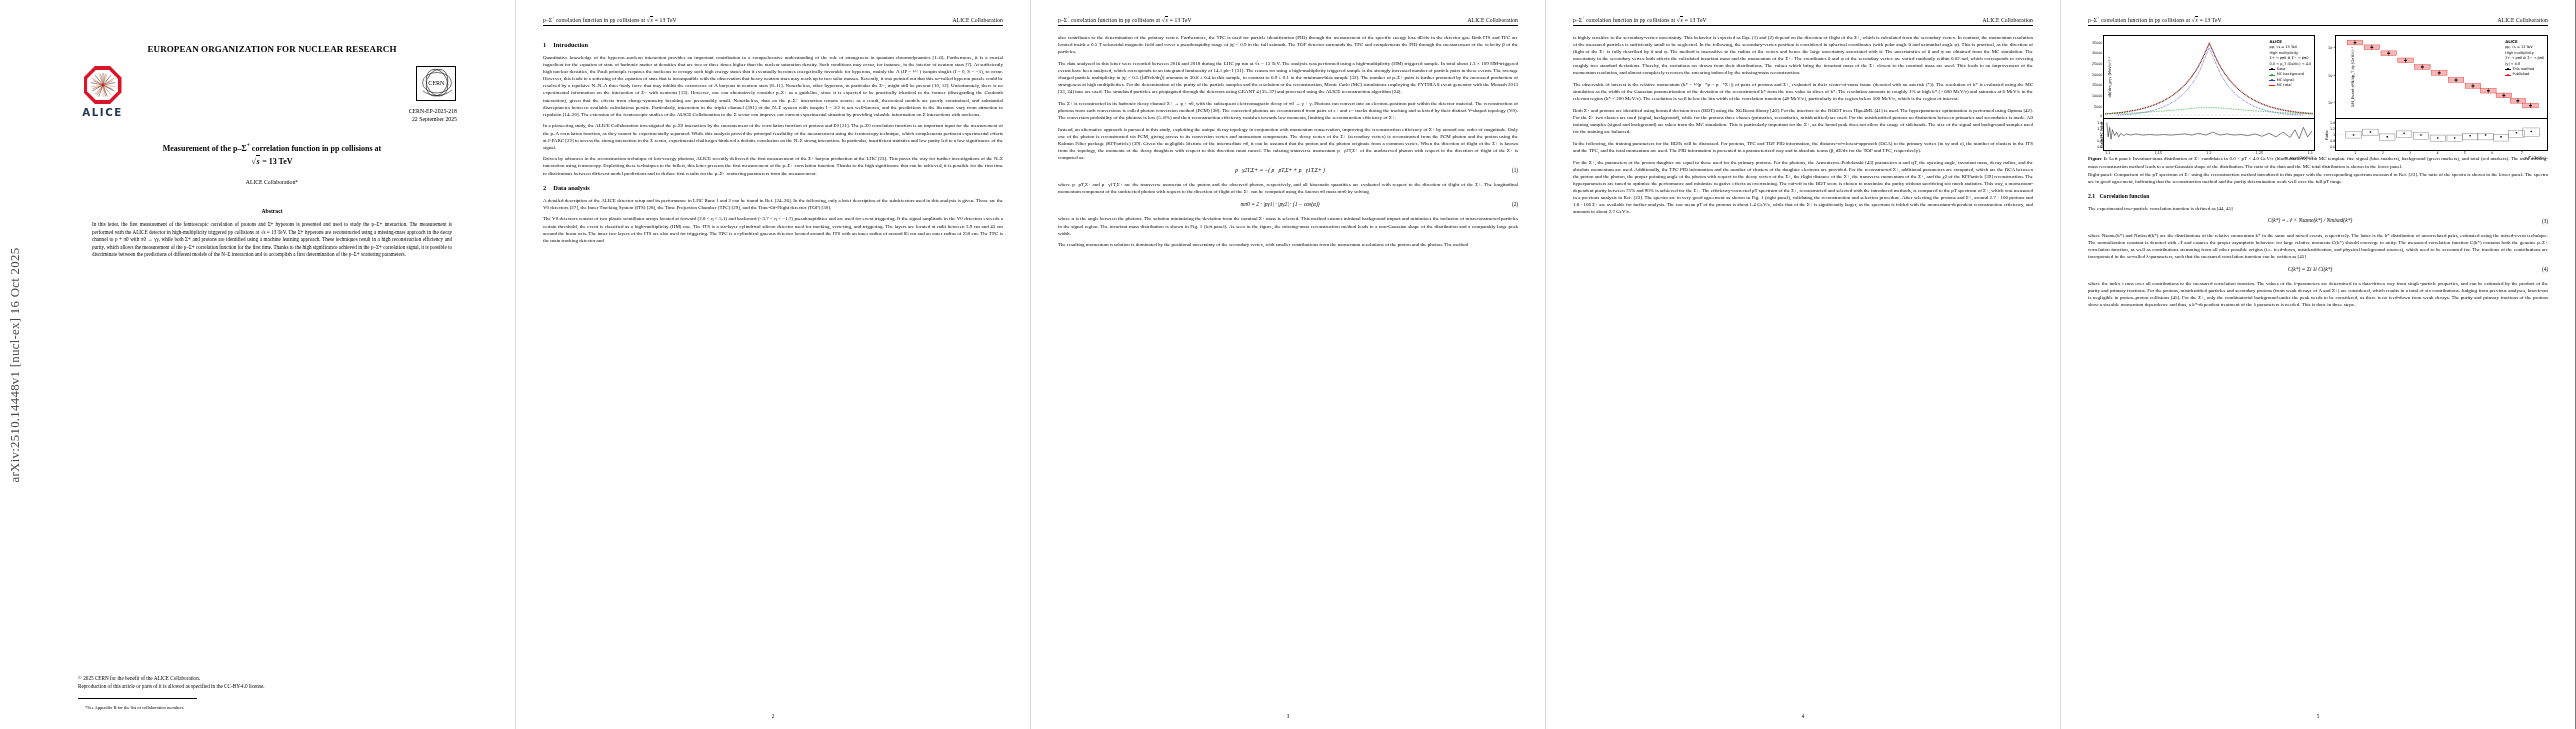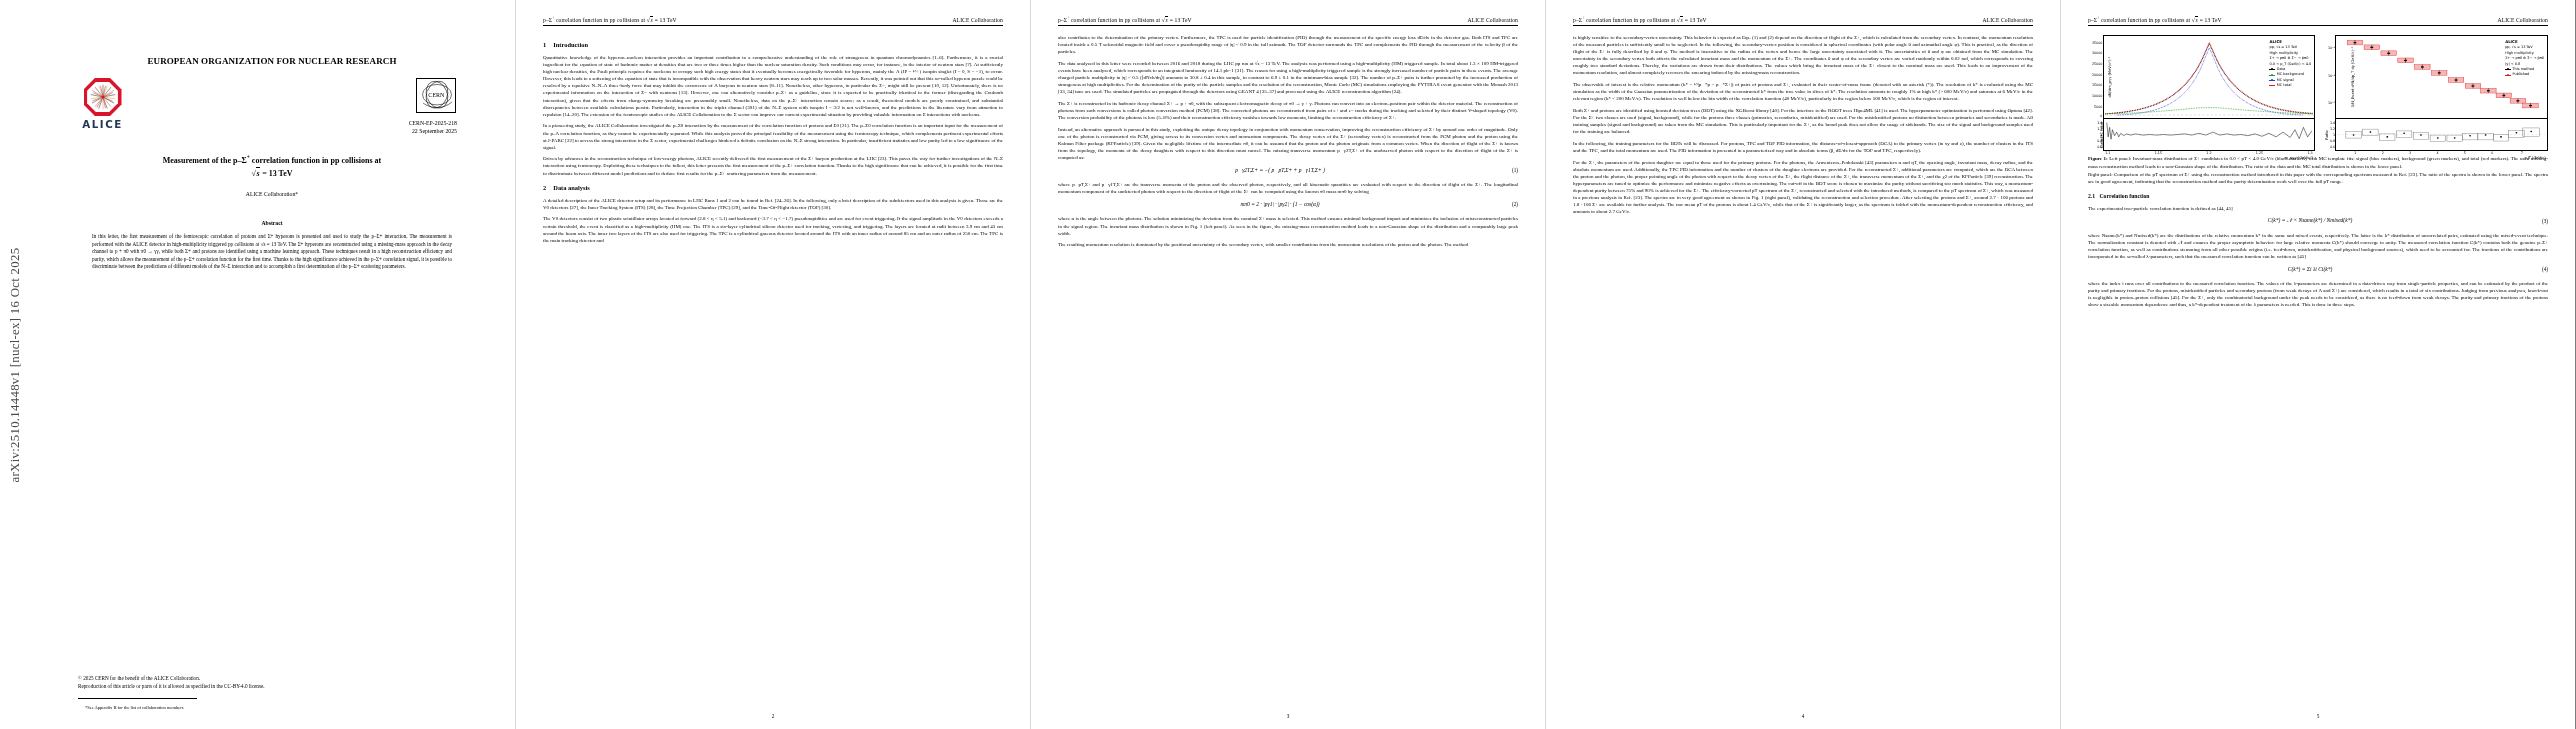--- a/index.html
+++ b/index.html
@@ -61,21 +61,21 @@
 
   
   .eq { display:flex; align-items:center; margin:5.5px 0 6.7px 0; }
   .eq .eq-body { flex:1; text-align:center; font-size:5.5px; font-style:italic; }
   .eq .eq-num { width:16px; text-align:right; font-size:5.1px; font-style:normal;}
   sub, sup { font-size:.68em; line-height:0; }
   .sqrt { display:inline-block; border-top:0.4px solid #000; padding:0 0.6px 0 0; margin-left:0.6px;}
   .sqrtwrap::before { content:"\221A"; }
 
   
-  .cover { position:absolute; left:0; right:0; top:0; bottom:0;margin-top:12px; }
+  .cover { position:absolute; left:0; right:0; top:0; bottom:0; }
   .org {
     position:absolute; top:44px; left:0; right:0; text-align:center;
     font-size:9px; font-weight:bold; letter-spacing:0.1px;
     font-family:"Liberation Serif","DejaVu Serif",serif;
   }
   .alice-logo { position:absolute; left:50px; top:66px; width:47px; text-align:center; }
   .oct {
     width:38px; height:38px; margin:0 auto; position:relative;
     background:#ffffff;
   }

